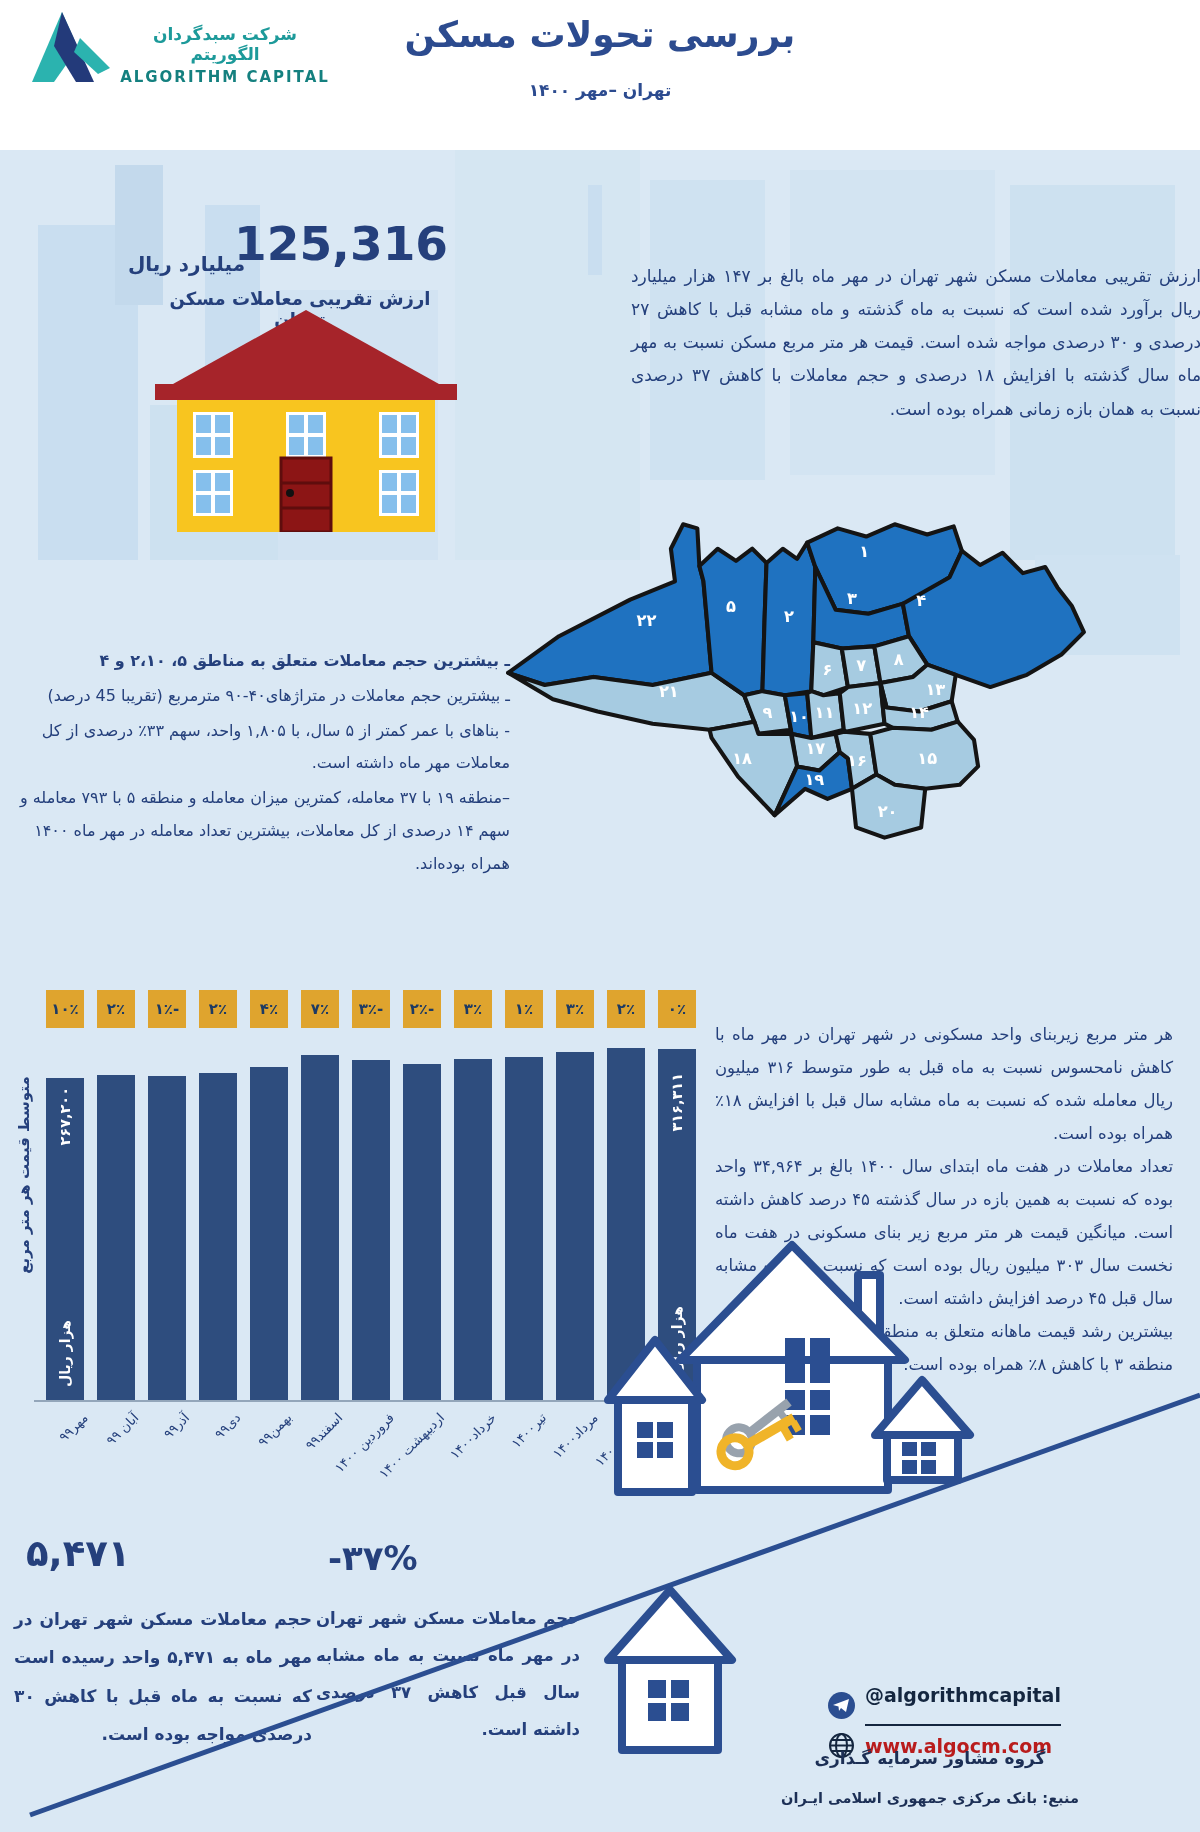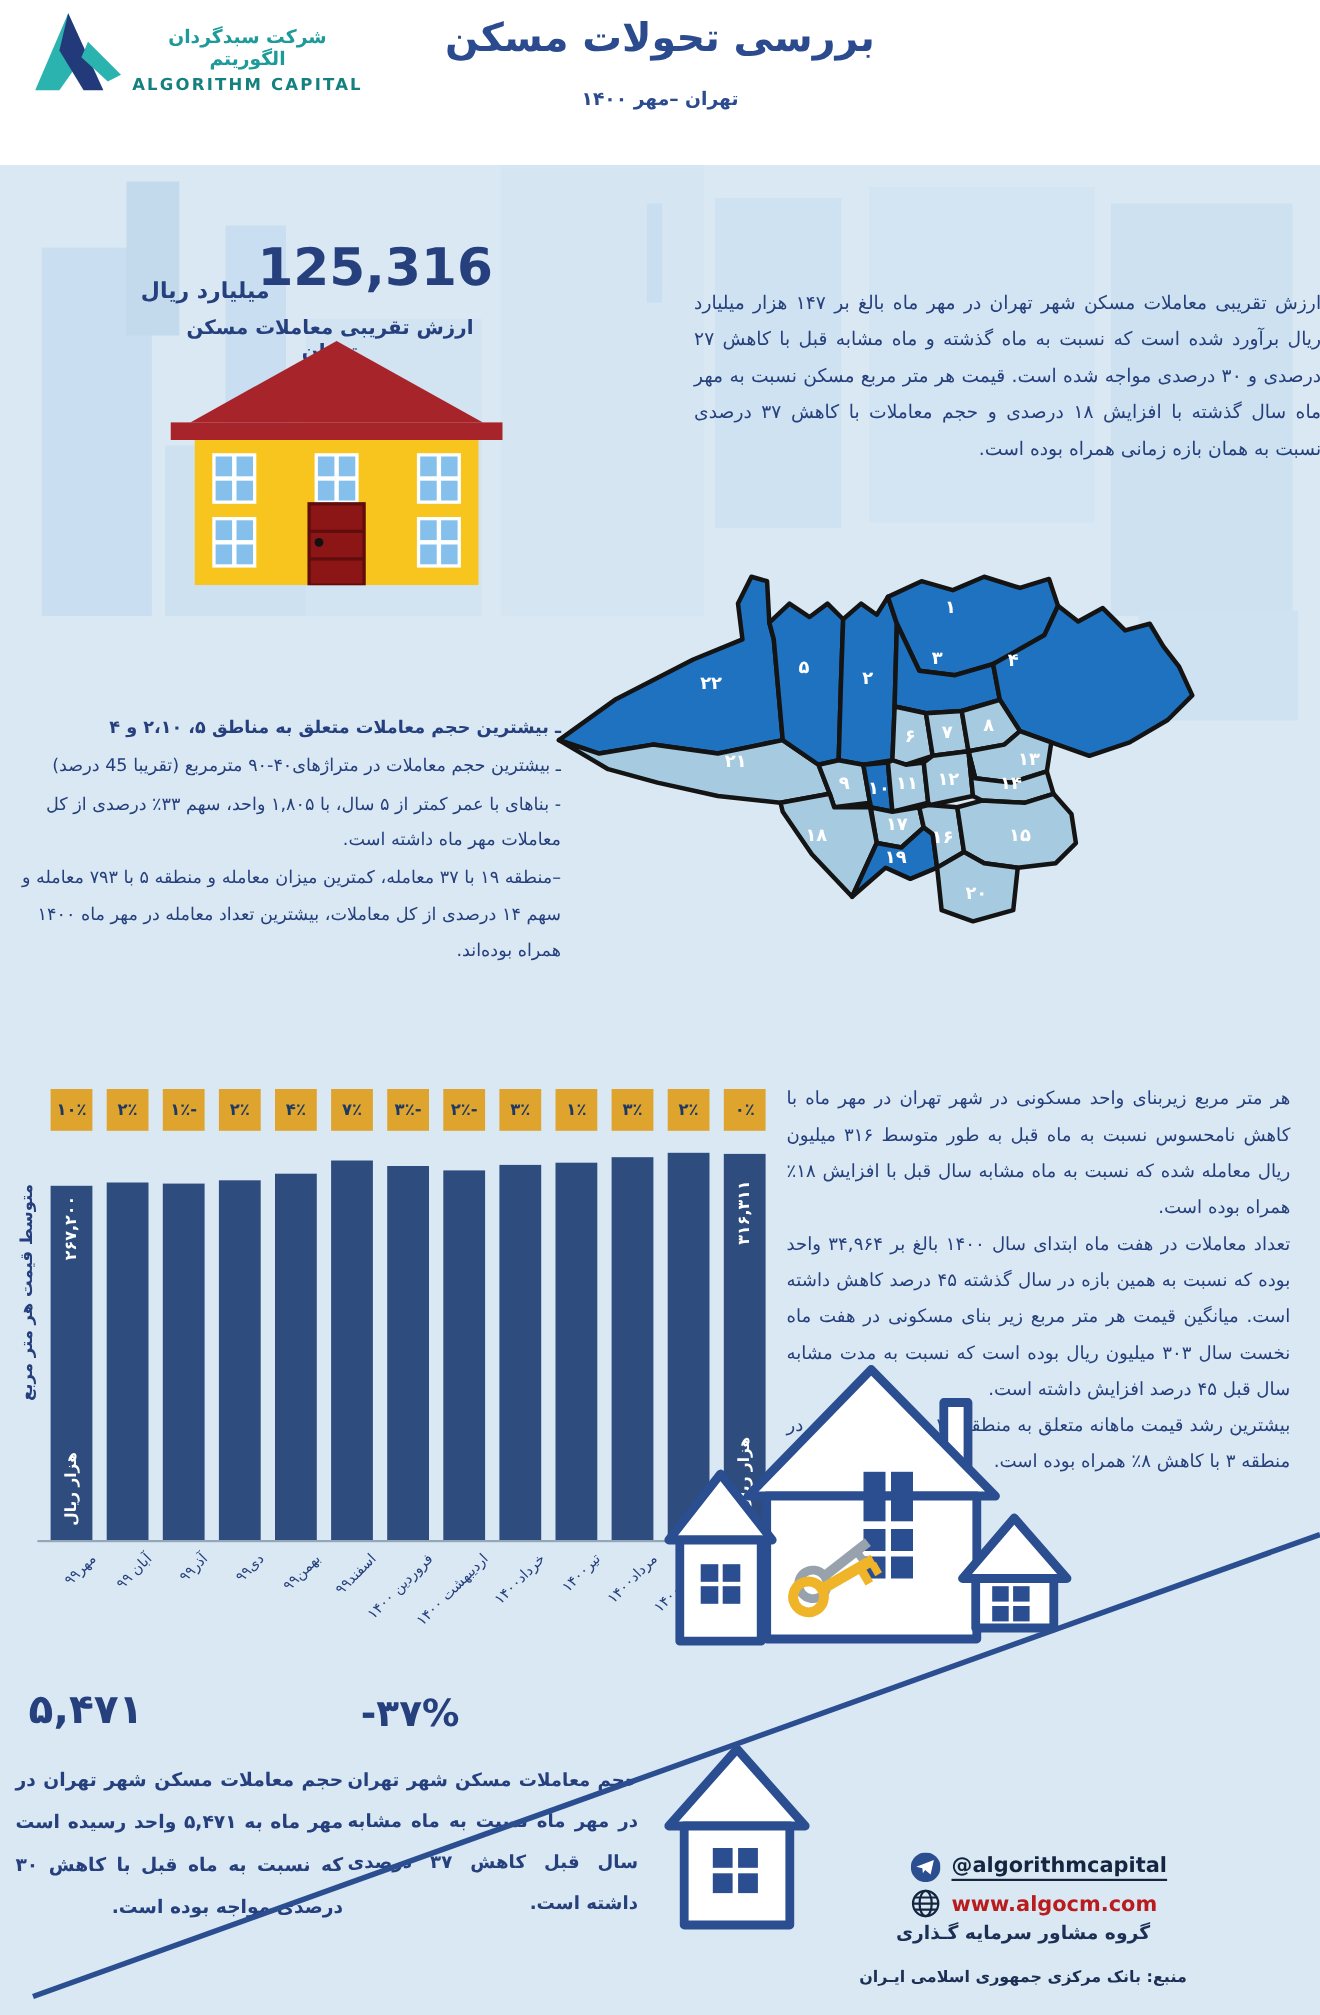--- a/index.html
+++ b/index.html
@@ -46,36 +46,36 @@
         font-size:15px;font-weight:bold;display:flex;align-items:center;justify-content:center;}
   .bar{position:absolute;left:0;bottom:0;width:38px;background:#2e4d7e;}
   .vtext{position:absolute;left:50%;top:50%;width:300px;margin-left:-150px;margin-top:-10px;
          transform:rotate(-90deg);display:flex;justify-content:space-between;align-items:center;
          color:#fff;font-size:14.5px;font-weight:bold;direction:ltr;}
   .vunit{direction:rtl;font-size:14px;}
   .axis{position:absolute;left:-12px;top:410px;width:676px;height:2px;background:#93a6ba;}
   .month{position:absolute;top:420px;right:4px;transform:rotate(-45deg);transform-origin:right top;
          font-size:13px;color:#25407c;white-space:nowrap;direction:rtl;font-weight:500;}
   .num-ltr{direction:ltr;unicode-bidi:bidi-override;}
-  .chart-text{position:absolute;left:715px;top:982px;width:458px;direction:rtl;text-align:justify;
+  .chart-text{position:absolute;left:715px;top:1018px;width:458px;direction:rtl;text-align:justify;
               font-size:16.5px;line-height:2.0;color:#25407c;font-weight:500;}
   .chart-text p{margin:0;}
   
   .vol-num{position:absolute;left:26px;top:1532px;font-size:37px;font-weight:bold;color:#25407c;}
   .vol-text{position:absolute;left:14px;top:1600px;width:298px;direction:rtl;text-align:justify;
             font-weight:bold;font-size:17px;line-height:2.25;color:#25407c;}
   .chg-num{position:absolute;left:328px;top:1538px;font-size:34px;font-weight:bold;color:#25407c;}
   .chg-text{position:absolute;left:316px;top:1600px;width:264px;direction:rtl;text-align:justify;
             font-weight:bold;font-size:16.5px;line-height:2.25;color:#25407c;}
   .groundline{position:absolute;left:0;top:1230px;width:1200px;height:602px;}
   .houses{position:absolute;left:560px;top:1230px;width:640px;height:602px;}
   .contact{position:absolute;left:828px;top:1684px;width:350px;}
   .crow{display:flex;align-items:center;gap:10px;direction:ltr;margin-bottom:6px;}
   .crow .ic{width:27px;height:27px;flex:0 0 27px;}
-  .handle{font-size:19px;font-weight:bold;color:#14263f;border-bottom:2px solid #14263f;padding-bottom:1px;}
+  .handle{font-size:19px;font-weight:bold;color:#14263f;border-bottom:2px solid #14263f;padding-bottom:18px;}
   .site{font-size:19px;font-weight:bold;color:#b91c1c;}
   .footer-group{position:absolute;left:710px;top:1748px;width:440px;text-align:center;
                 font-size:17px;font-weight:bold;color:#1c2f55;direction:rtl;}
   .footer-src{position:absolute;left:710px;top:1780px;width:440px;text-align:center;
               font-size:14.5px;font-weight:bold;color:#1c2f55;direction:rtl;margin-top:10px;}
 </style>
 </head>
 <body>
 
 <div class="page">

